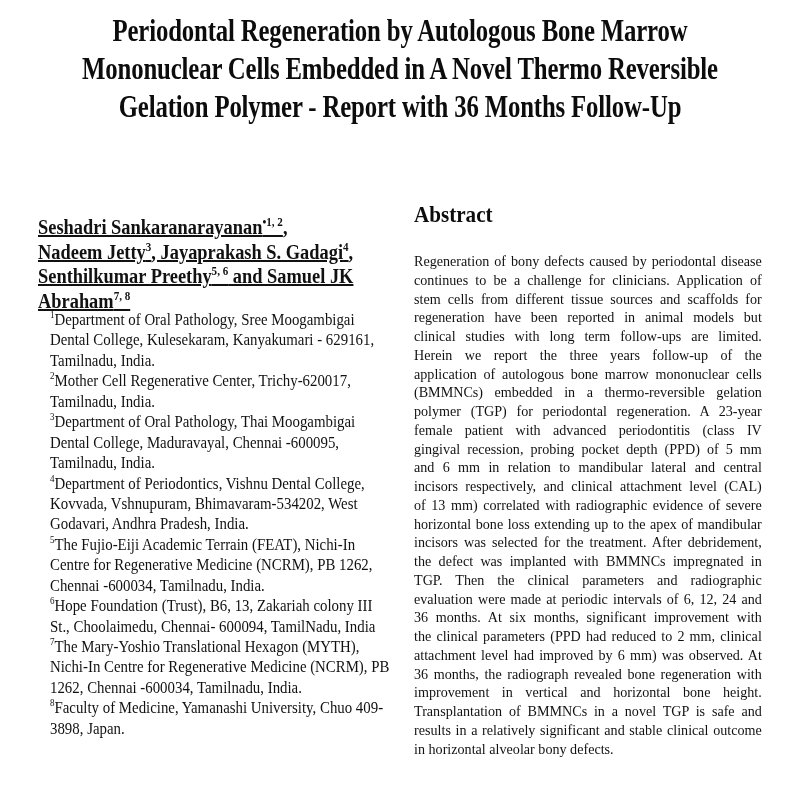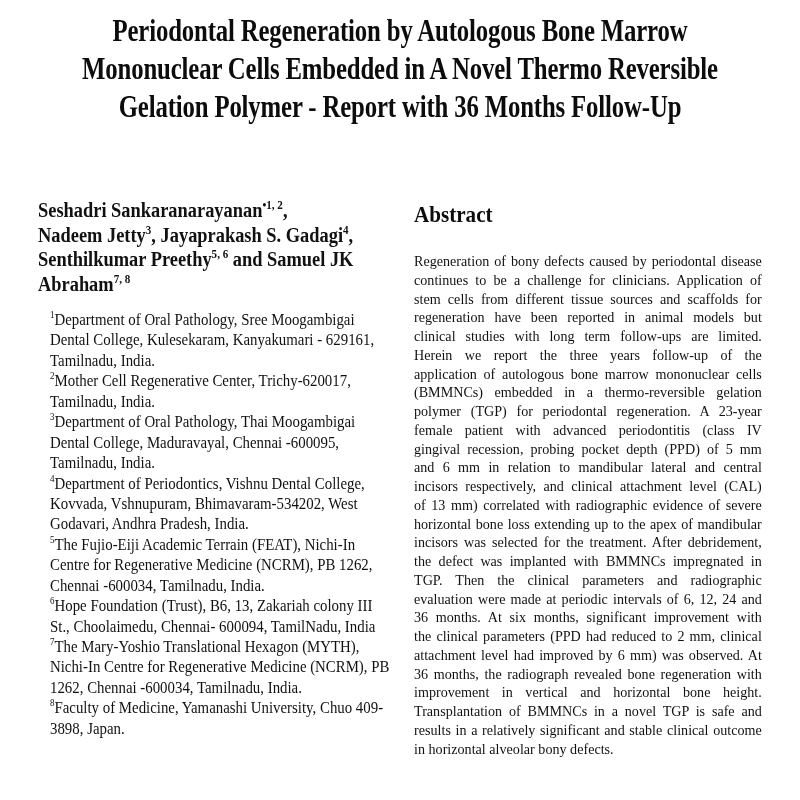--- a/index.html
+++ b/index.html
@@ -2,21 +2,21 @@
 <html><head>
 <meta charset="utf-8">
 <style>
   html, body { margin: 0; padding: 0; background: #ffffff; }
   body { width: 800px; height: 800px; overflow: hidden; position: relative; color: #111111; font-family: "Liberation Serif", serif; }
   .page { position: absolute; left: 0; top: 0; width: 800px; height: 752px; background: #ffffff; }
 
   .title { position: absolute; left: 0; top: 12px; width: 800px; text-align: center; }
   .title-line { display: block; height: 38px; line-height: 38px; font-weight: bold; font-size: 31px; white-space: nowrap; transform: scaleX(0.8); transform-origin: center; letter-spacing: -0.2px; color: #0c0c0c; }
 
-  .authors { position: absolute; left: 38px; top: 198px; width: 370px; }
+  .authors { position: absolute; left: 38px; top: 215px; width: 370px; text-decoration: underline; }
   .author-line { display: block; height: 24.5px; line-height: 24.5px; font-weight: bold; font-size: 20px; white-space: nowrap; transform: scaleX(0.92); transform-origin: left center; }
   .author-line sup { font-size: 12px; vertical-align: 8px; line-height: 0; }
 
   .affils { position: absolute; left: 50px; top: 310px; width: 370px; }
   .aff-line { display: block; height: 20.45px; line-height: 20.45px; font-size: 16.5px; white-space: nowrap; transform: scaleX(0.9); transform-origin: left center; }
   .aff-line sup { font-size: 10px; vertical-align: 7px; line-height: 0; }
 
   .abstract-head { position: absolute; left: 414px; top: 200px; font-weight: bold; font-size: 24px; line-height: 28px; transform: scaleX(0.88); transform-origin: left center; color: #0c0c0c; }
 
   .abstract-body { position: absolute; left: 414px; top: 252px; width: 348px; }

